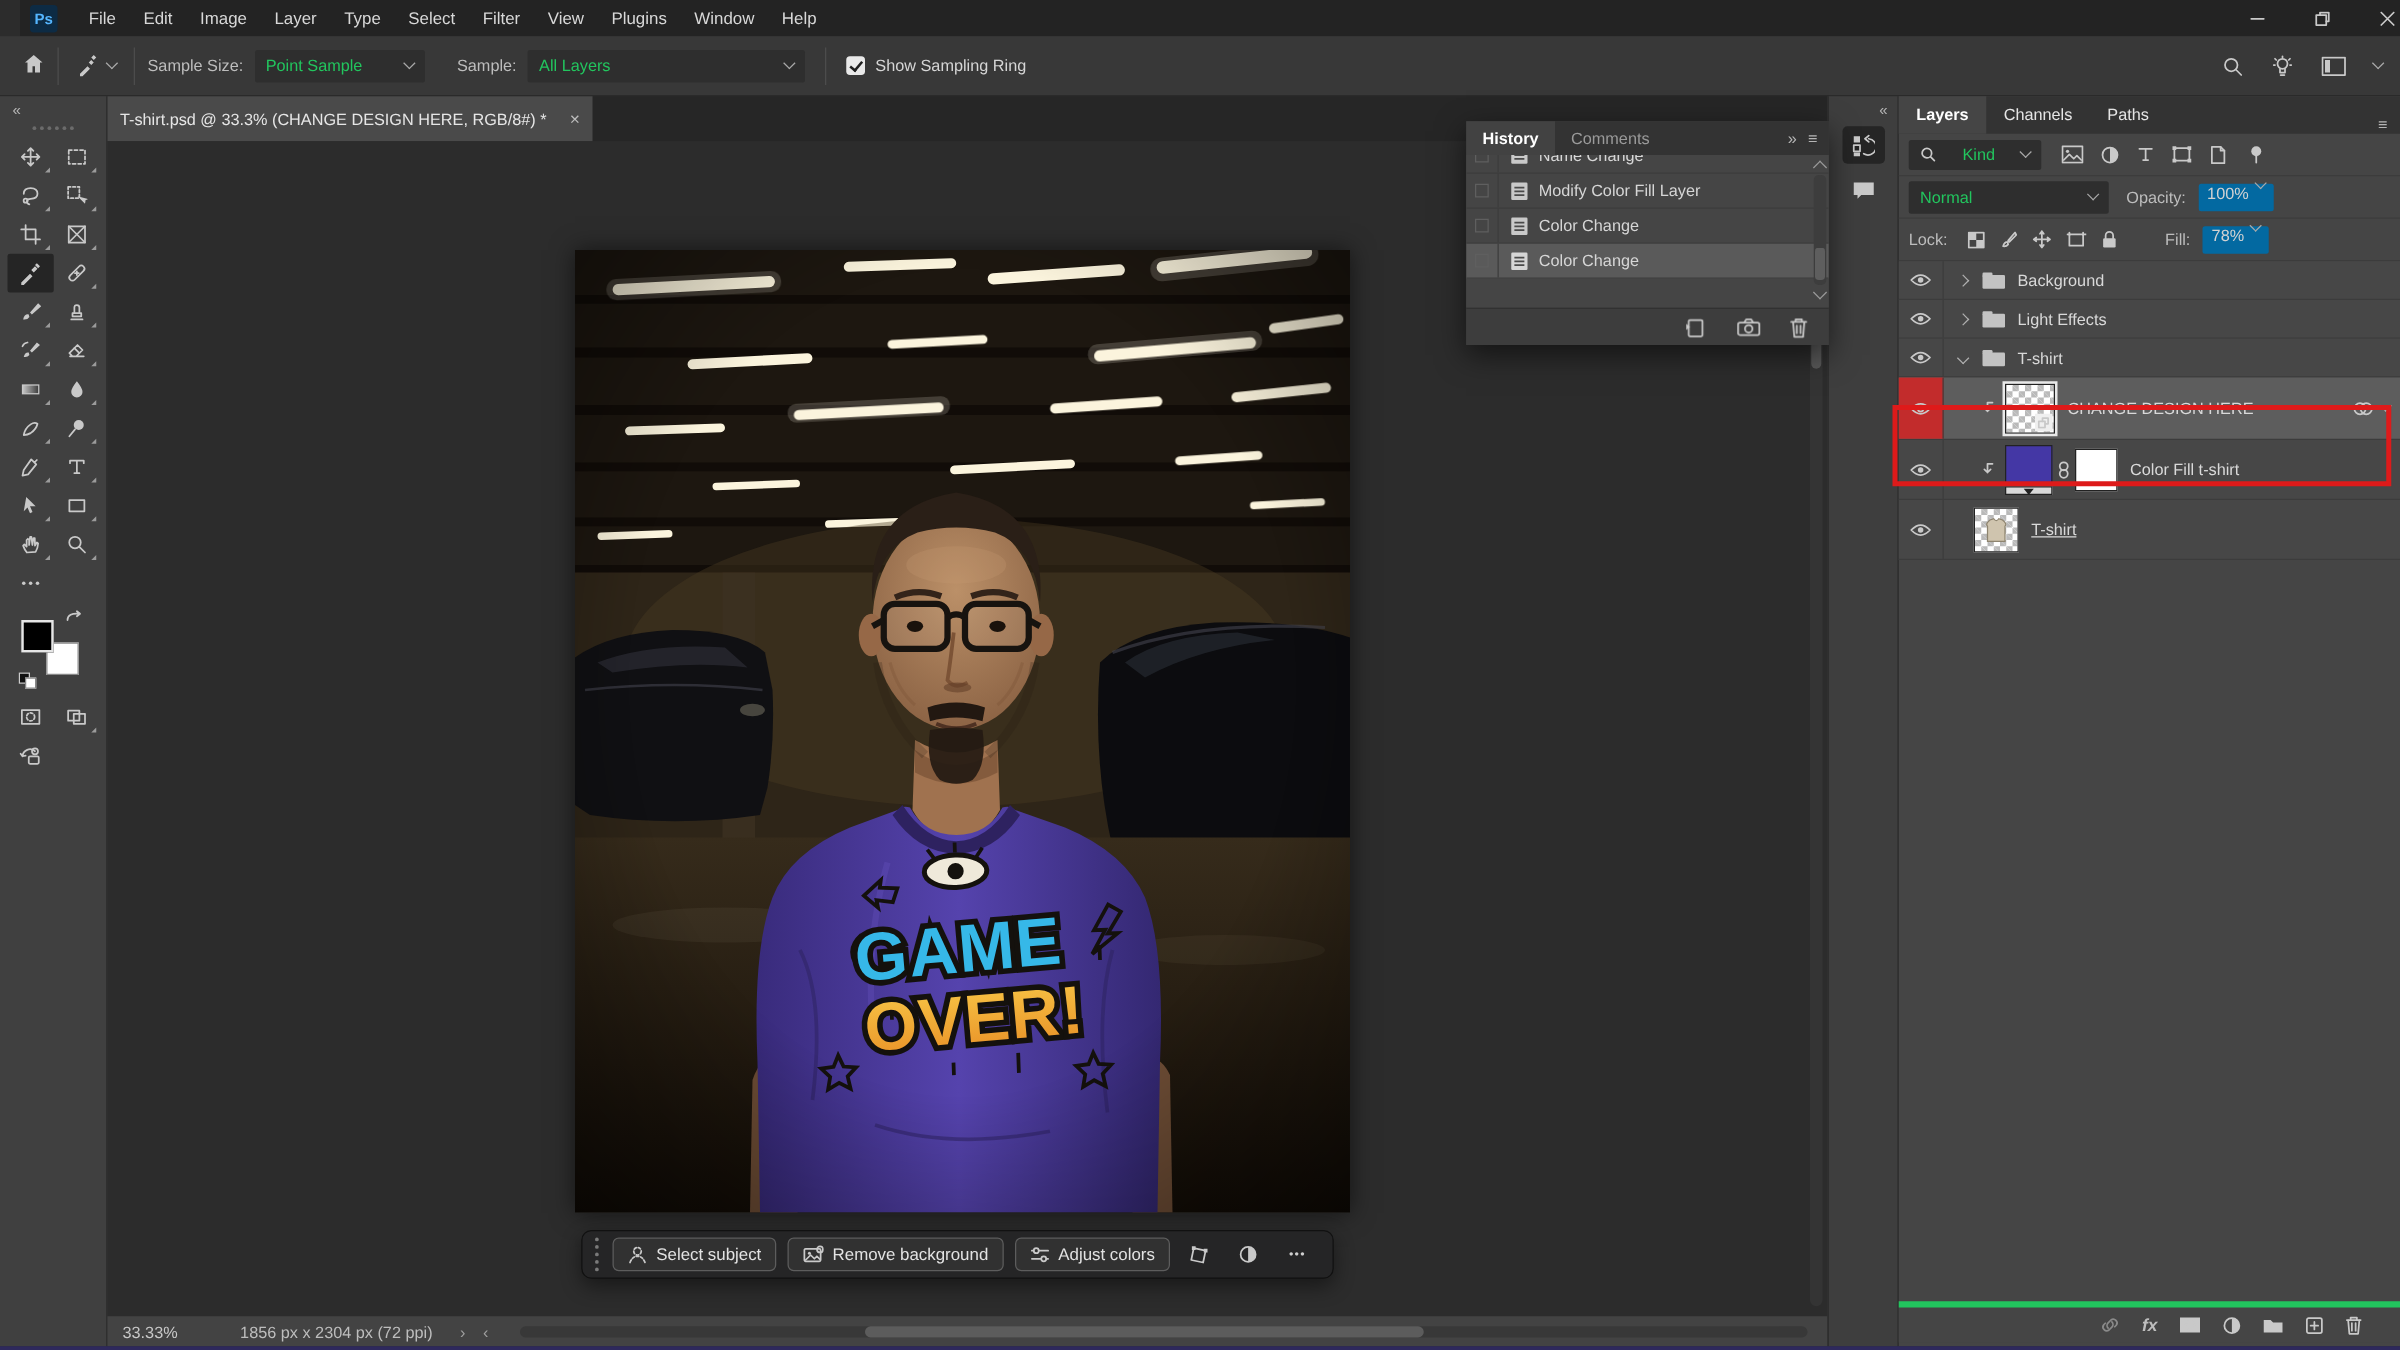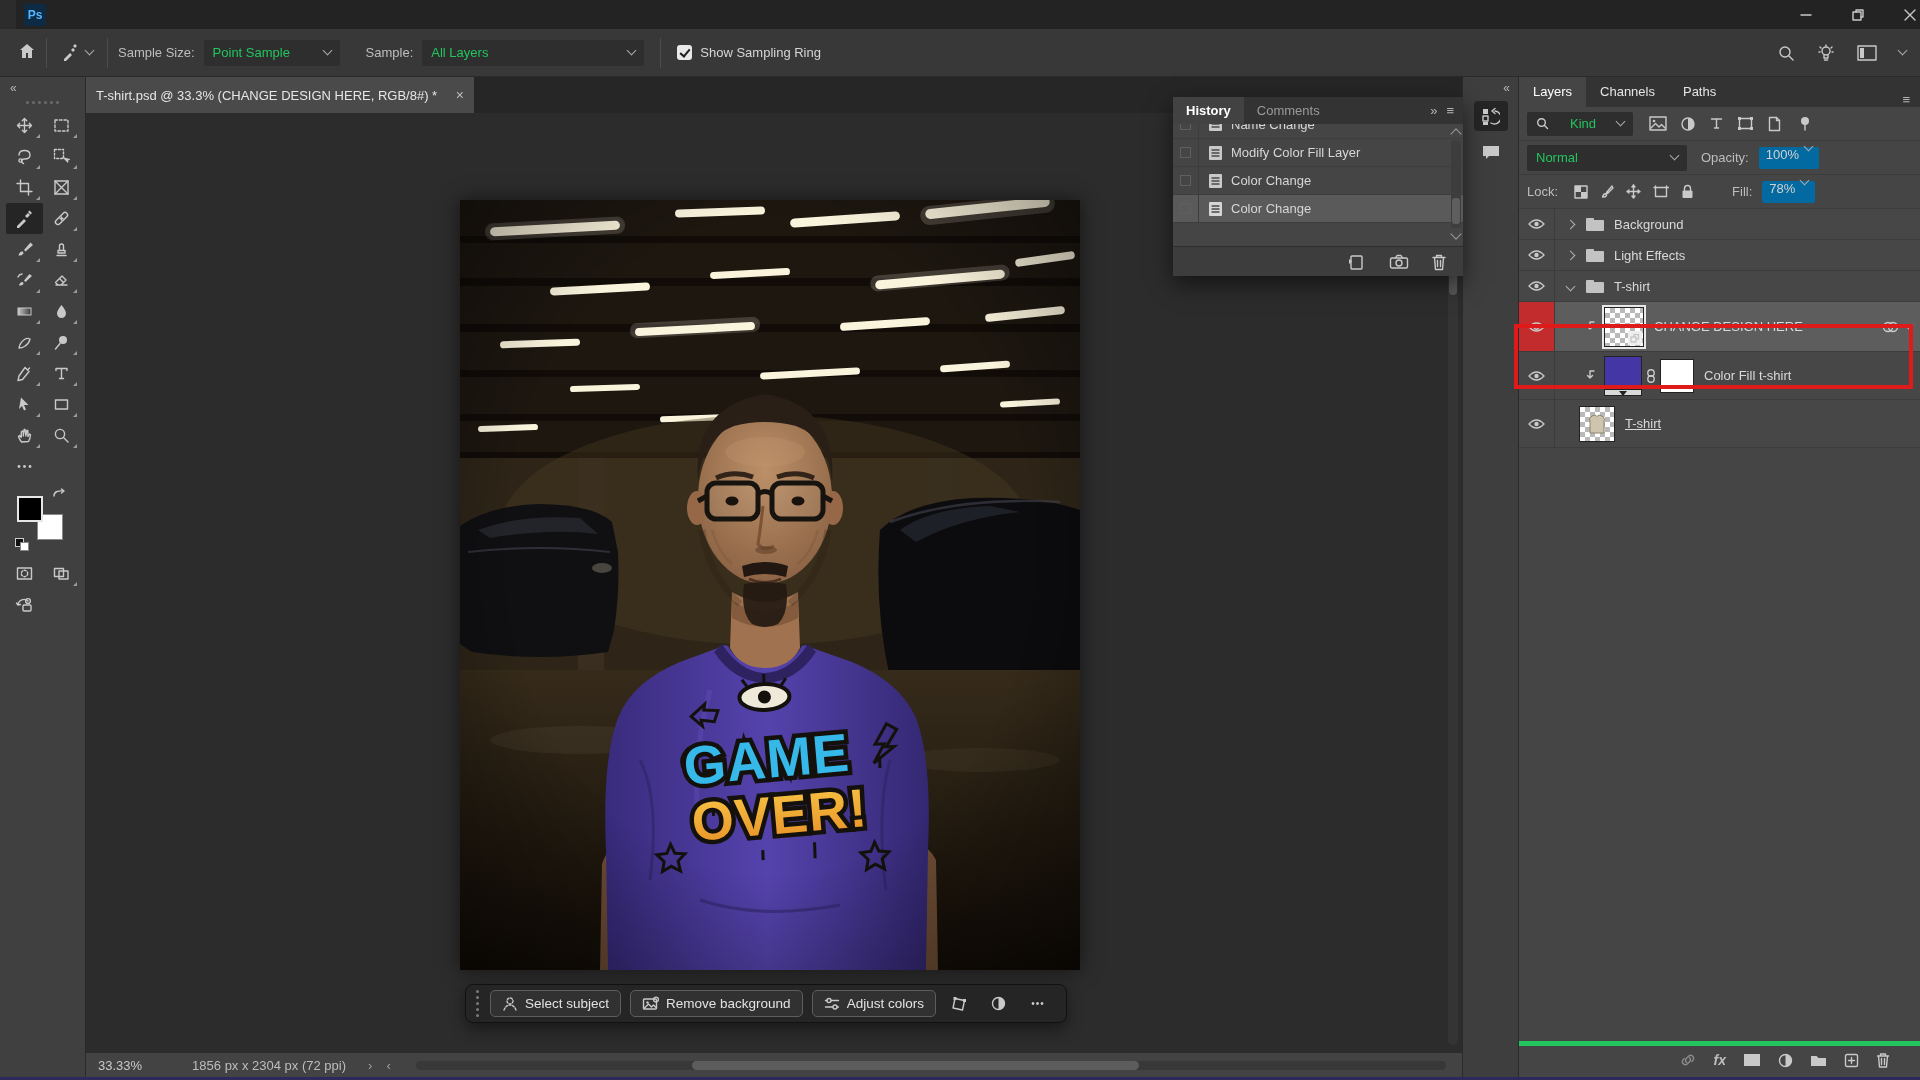--- a/index.html
+++ b/index.html
@@ -89,21 +89,21 @@
   .hfoot{height:30px;background:#3d3d3d;border-top:1px solid #2e2e2e;display:flex;align-items:center;
     justify-content:flex-end;gap:22px;padding-right:16px}
   
   .rstrip{left:1462px;top:77px;width:56px;height:1000px;background:#3e3e3e;border-left:1px solid #2a2a2a}
   .ricon{width:34px;height:30px;margin:6px auto;display:flex;align-items:center;justify-content:center;border-radius:4px}
   .ricon.on{background:#252525}
   
   .layers{left:1518px;top:77px;width:402px;height:1000px;background:#454545;border-left:1px solid #2a2a2a}
   .ltabs{height:30px;background:#333;display:flex;align-items:flex-end}
   .ltab{padding:0 14px;line-height:30px;font-size:13px}
-  .ltab.on{background:#454545;color:#fff;font-weight:normal}
+  .ltab.on{background:#454545;color:#fff;font-weight:bold}
   .ltab.off{color:#e5e5e5}
   .lmenu{margin-left:auto;padding-right:10px;color:#b5b5b5}
   .frow{height:34px;display:flex;align-items:center;padding:0 8px;gap:10px;border-bottom:1px solid #3c3c3c}
   .kind{width:106px;height:24px}
   .fico{display:flex;align-items:center;gap:13px;margin-left:6px}
   .field{background:#0369a1;height:22px;border-radius:2px;display:flex;align-items:flex-start;padding:0 7px;gap:6px;color:#d2d2d2}
   .lrows .row{display:flex;align-items:center;background:#474747;border-bottom:1px solid #3c3c3c;position:relative}
   .eyec{width:36px;align-self:stretch;border-right:1px solid #3c3c3c;display:flex;align-items:center;justify-content:center;flex:none}
   .g32{height:31px}.g50{height:50px}.g48{height:48px}
   .fold{width:18px;height:13px;position:relative;flex:none}
@@ -132,20 +132,33 @@
   .fx{color:#bdbdbd;font-size:14px;font-style:italic;font-weight:bold}
   .accent{left:0;top:1077px;width:1920px;height:3px;background:#2e295c}
 </style>
 </head>
 <body>
 
 <div id="app">
 
   <div class="abs menubar">
     <div class="pslogo">Ps</div>
+    <div class="menus">
+      <div class="mitem">File</div>
+      <div class="mitem">Edit</div>
+      <div class="mitem">Image</div>
+      <div class="mitem">Layer</div>
+      <div class="mitem">Type</div>
+      <div class="mitem">Select</div>
+      <div class="mitem">Filter</div>
+      <div class="mitem">View</div>
+      <div class="mitem">Plugins</div>
+      <div class="mitem">Window</div>
+      <div class="mitem">Help</div>
+    </div>
     <div class="wctl">
       <div class="wbtn">
         <svg class="ic" width="12" height="12">
             <path d="M1 6h10"></path>
           </svg>
         </div>
       <div class="wbtn">
         <svg class="ic" width="12" height="12">
             <rect x="1" y="3" width="8" height="8"></rect>
             <path d="M4 3V1h7v7h-2"></path>

